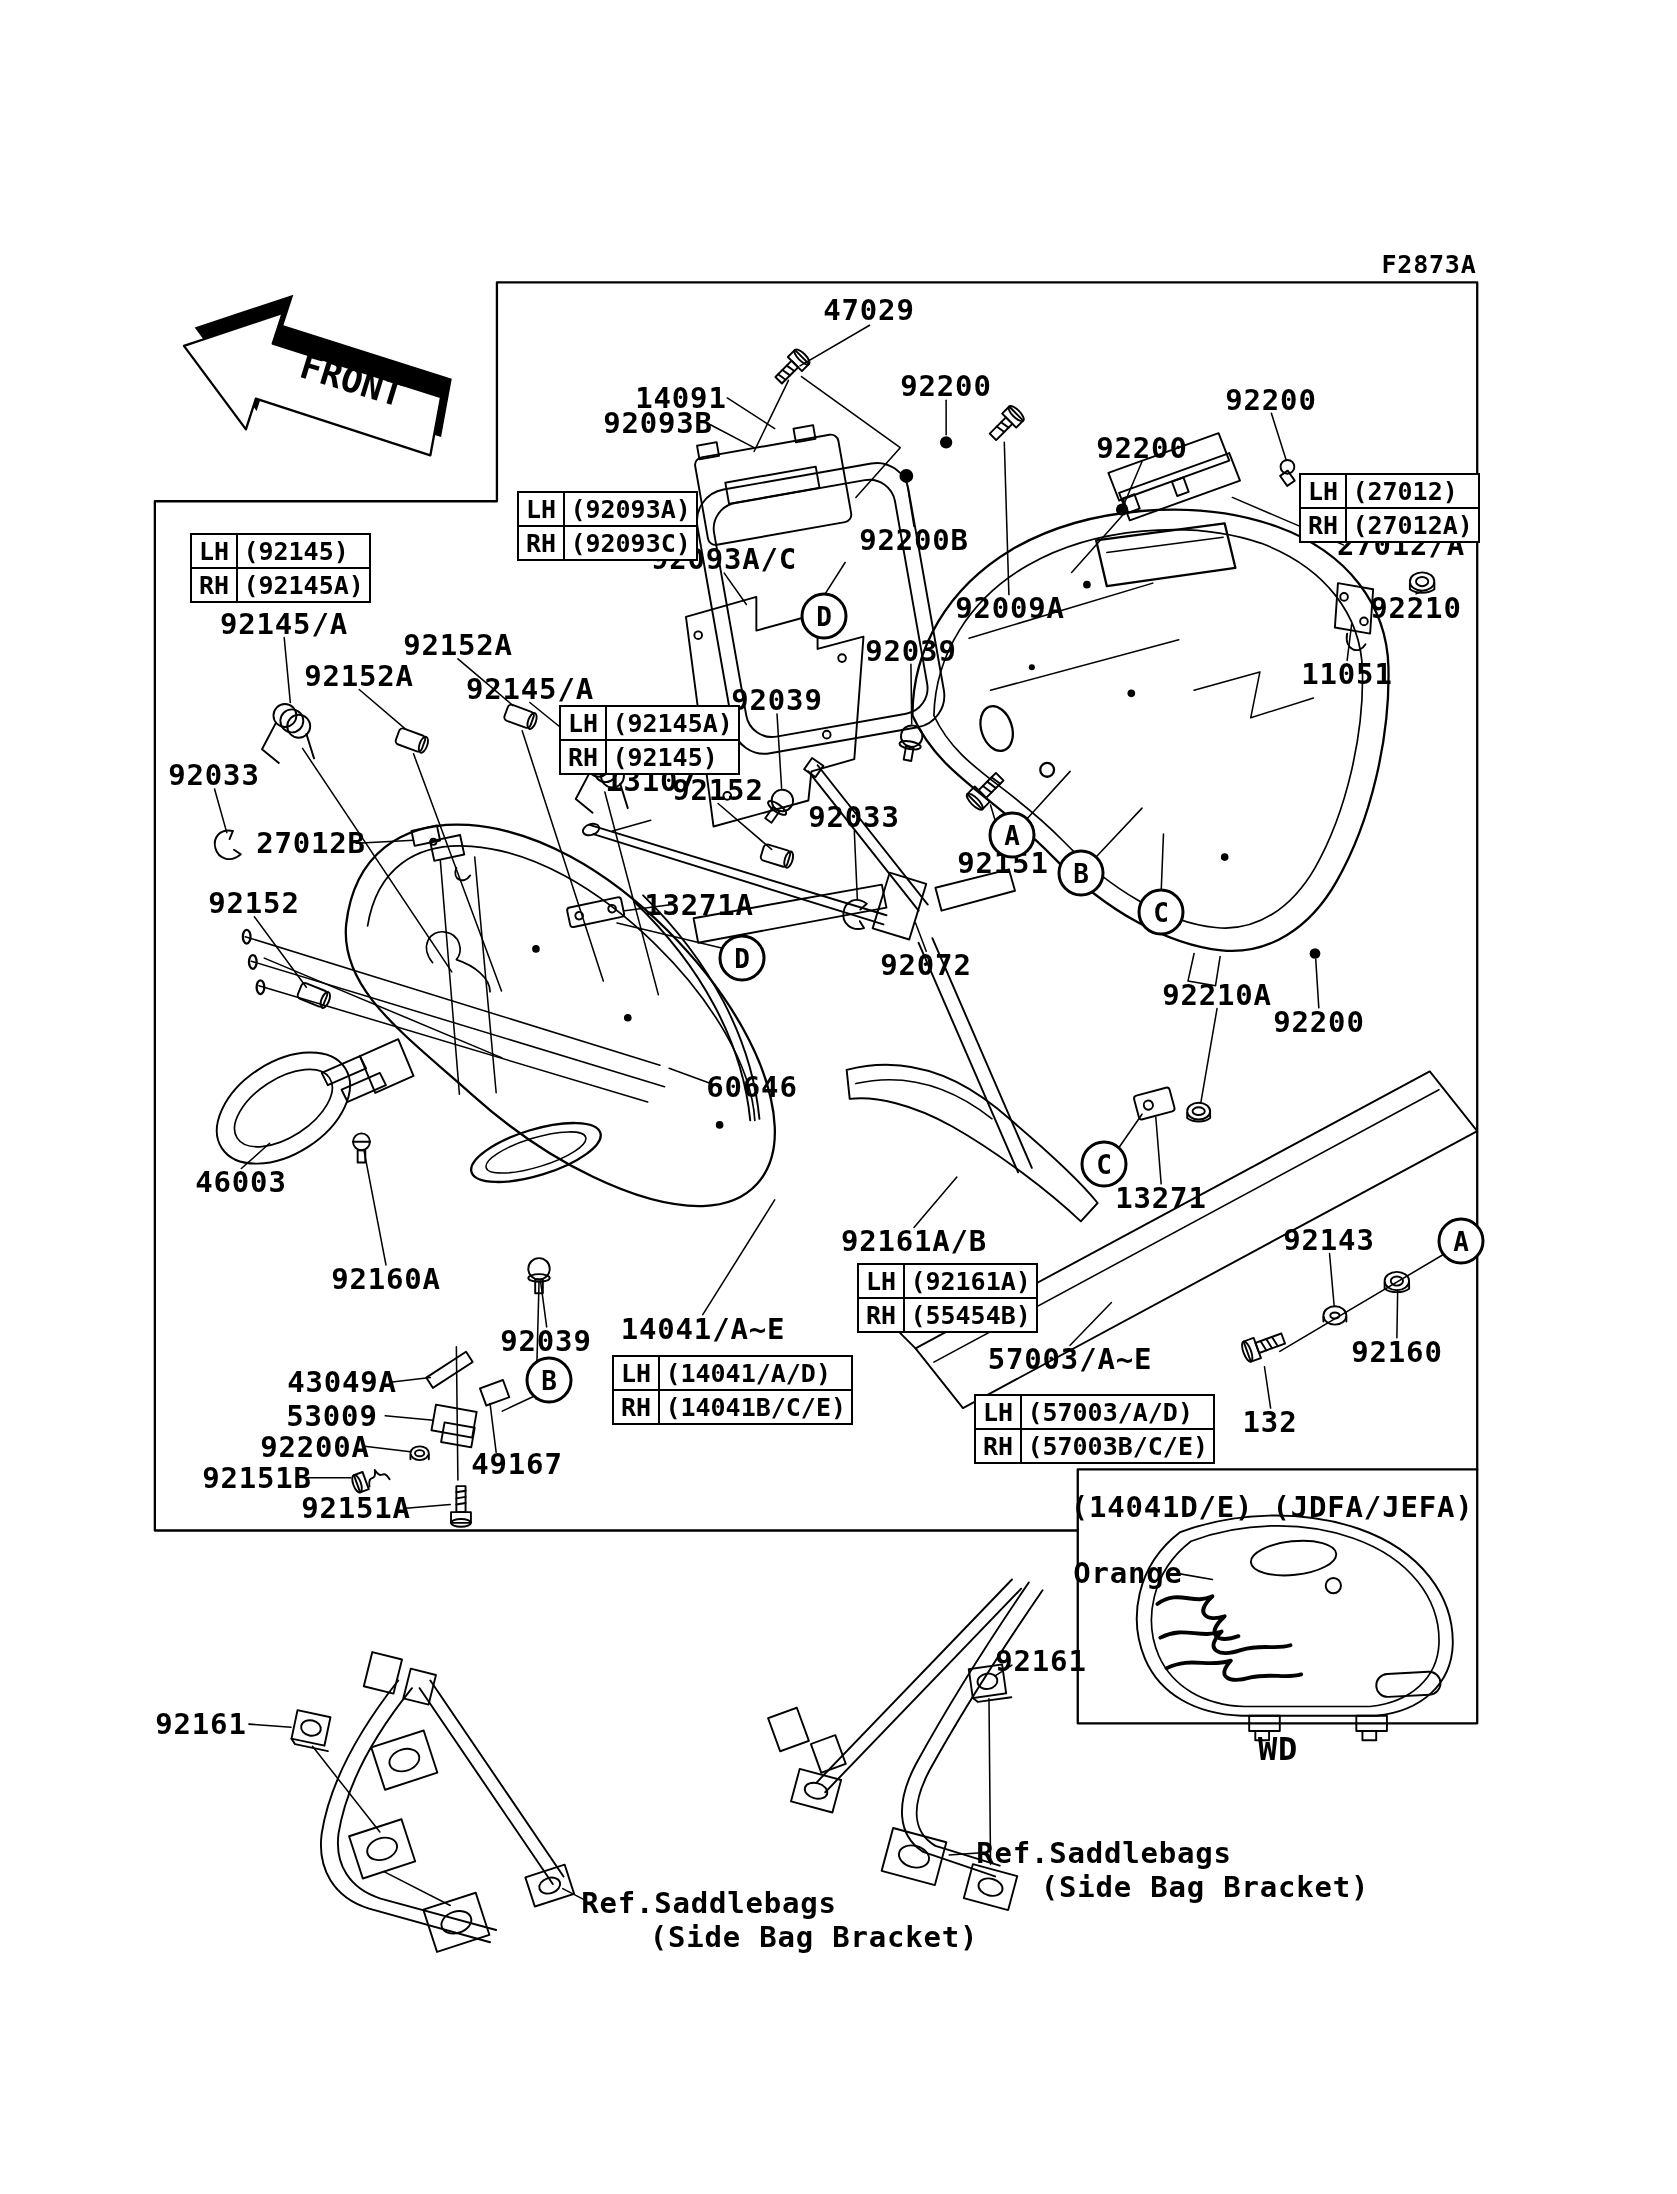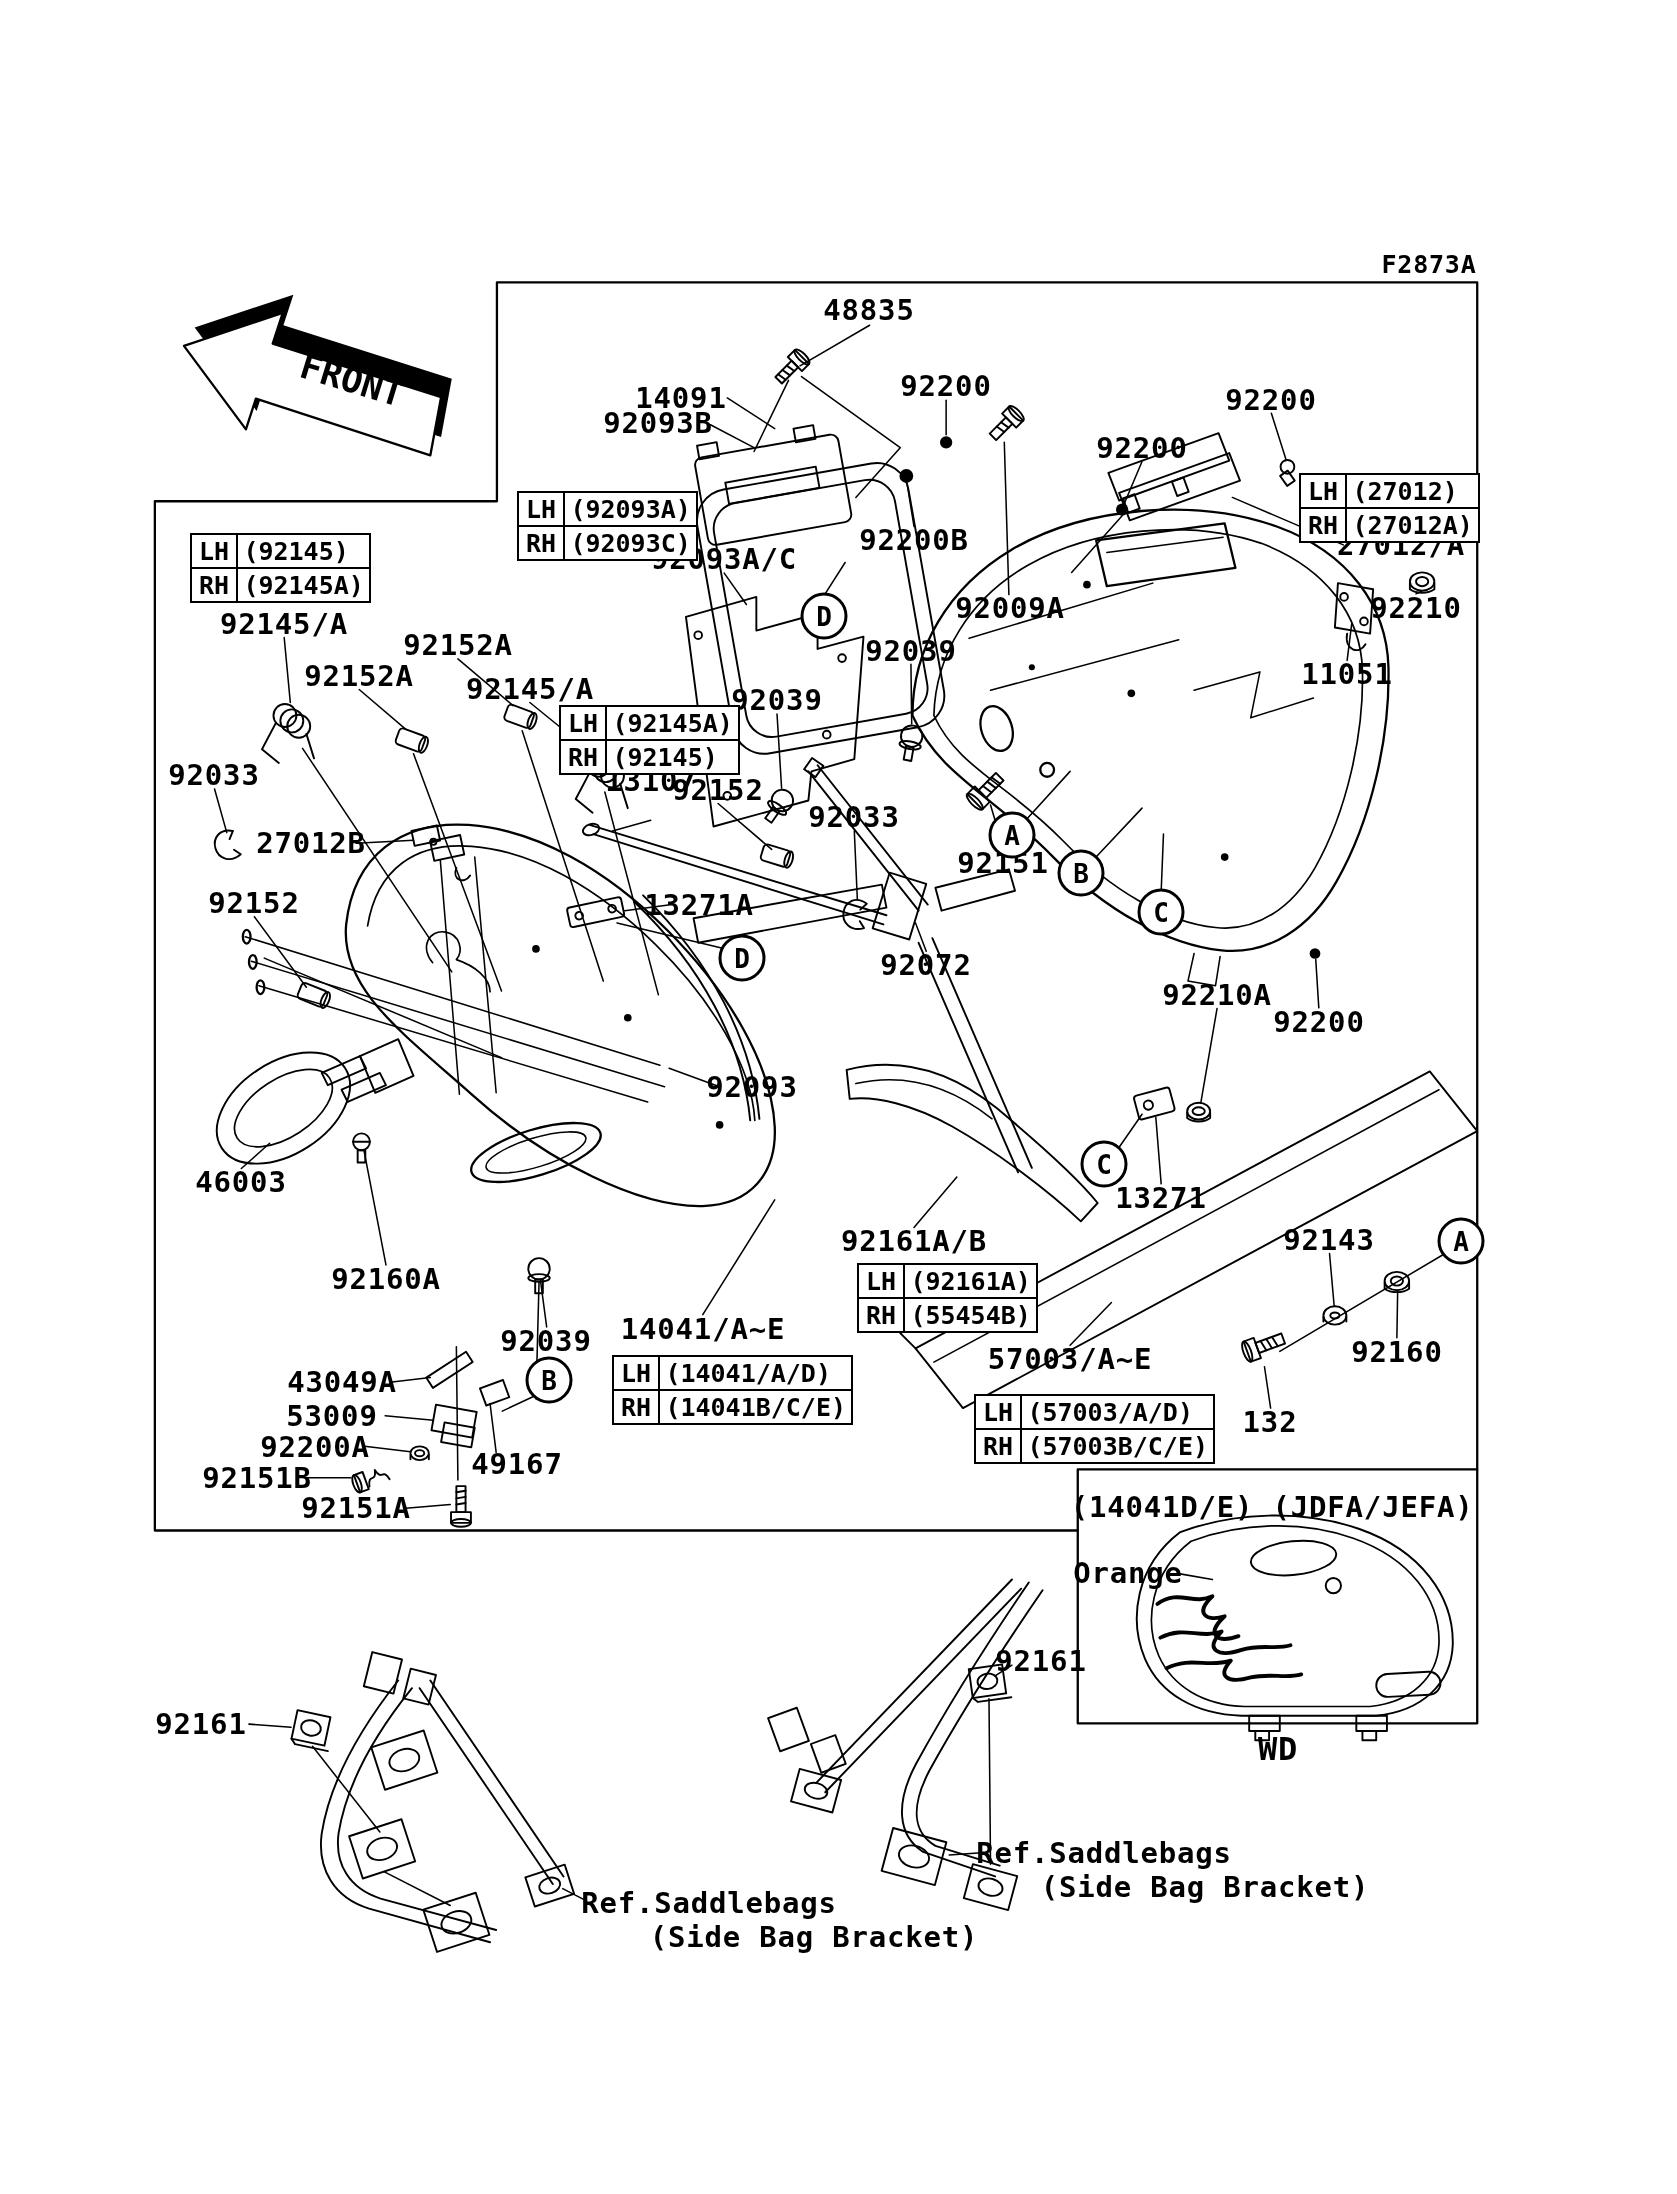--- a/index.html
+++ b/index.html
@@ -441,21 +441,21 @@
     </g>
     <rect x="1798" y="2186" width="84" height="30" rx="15" transform="rotate(-3 1840 2201)"></rect>
     <rect x="1632" y="2242" width="40" height="20"></rect>
         <rect x="1772" y="2242" width="40" height="20"></rect>
     <rect x="1640" y="2262" width="18" height="12"></rect>
         <rect x="1780" y="2262" width="18" height="12"></rect>
     <line x1="1538" y1="2056" x2="1584" y2="2064" stroke-width="2"></line>
   </g>
 </svg>
 
-<div class="lbl" style="left:869px;top:310px">48835</div>
+<div class="lbl" style="left:869px;top:310px">47029</div>
 <div class="lbl" style="left:681px;top:398px">14091</div>
 <div class="lbl" style="left:658px;top:423px">92093B</div>
 <div class="lbl" style="left:946px;top:386px">92200</div>
 <div class="lbl" style="left:914px;top:540px">92200B</div>
 <div class="lbl" style="left:1010px;top:608px">92009A</div>
 <div class="lbl" style="left:724px;top:559px">92093A/C</div>
 <div class="lbl" style="left:1142px;top:448px">92200</div>
 <div class="lbl" style="left:1271px;top:400px">92200</div>
 <div class="lbl" style="left:1401px;top:545px">27012/A</div>
 <div class="lbl" style="left:1416px;top:608px">92210</div>
@@ -468,21 +468,21 @@
 <div class="lbl" style="left:530px;top:689px">92145/A</div>
 <div class="lbl" style="left:651px;top:781px">13107</div>
 <div class="lbl" style="left:718px;top:790px">92152</div>
 <div class="lbl" style="left:214px;top:775px">92033</div>
 <div class="lbl" style="left:854px;top:817px">92033</div>
 <div class="lbl" style="left:311px;top:843px">27012B</div>
 <div class="lbl" style="left:254px;top:903px">92152</div>
 <div class="lbl" style="left:699px;top:905px">13271A</div>
 <div class="lbl" style="left:1003px;top:863px">92151</div>
 <div class="lbl" style="left:926px;top:965px">92072</div>
-<div class="lbl" style="left:752px;top:1087px">92093</div>
+<div class="lbl" style="left:752px;top:1087px">60646</div>
 <div class="lbl" style="left:241px;top:1182px">46003</div>
 <div class="lbl" style="left:386px;top:1279px">92160A</div>
 <div class="lbl" style="left:546px;top:1341px">92039</div>
 <div class="lbl" style="left:703px;top:1329px">14041/A~E</div>
 <div class="lbl" style="left:914px;top:1241px">92161A/B</div>
 <div class="lbl" style="left:1217px;top:995px">92210A</div>
 <div class="lbl" style="left:1319px;top:1022px">92200</div>
 <div class="lbl" style="left:1161px;top:1198px">13271</div>
 <div class="lbl" style="left:1329px;top:1240px">92143</div>
 <div class="lbl" style="left:1397px;top:1352px">92160</div>

